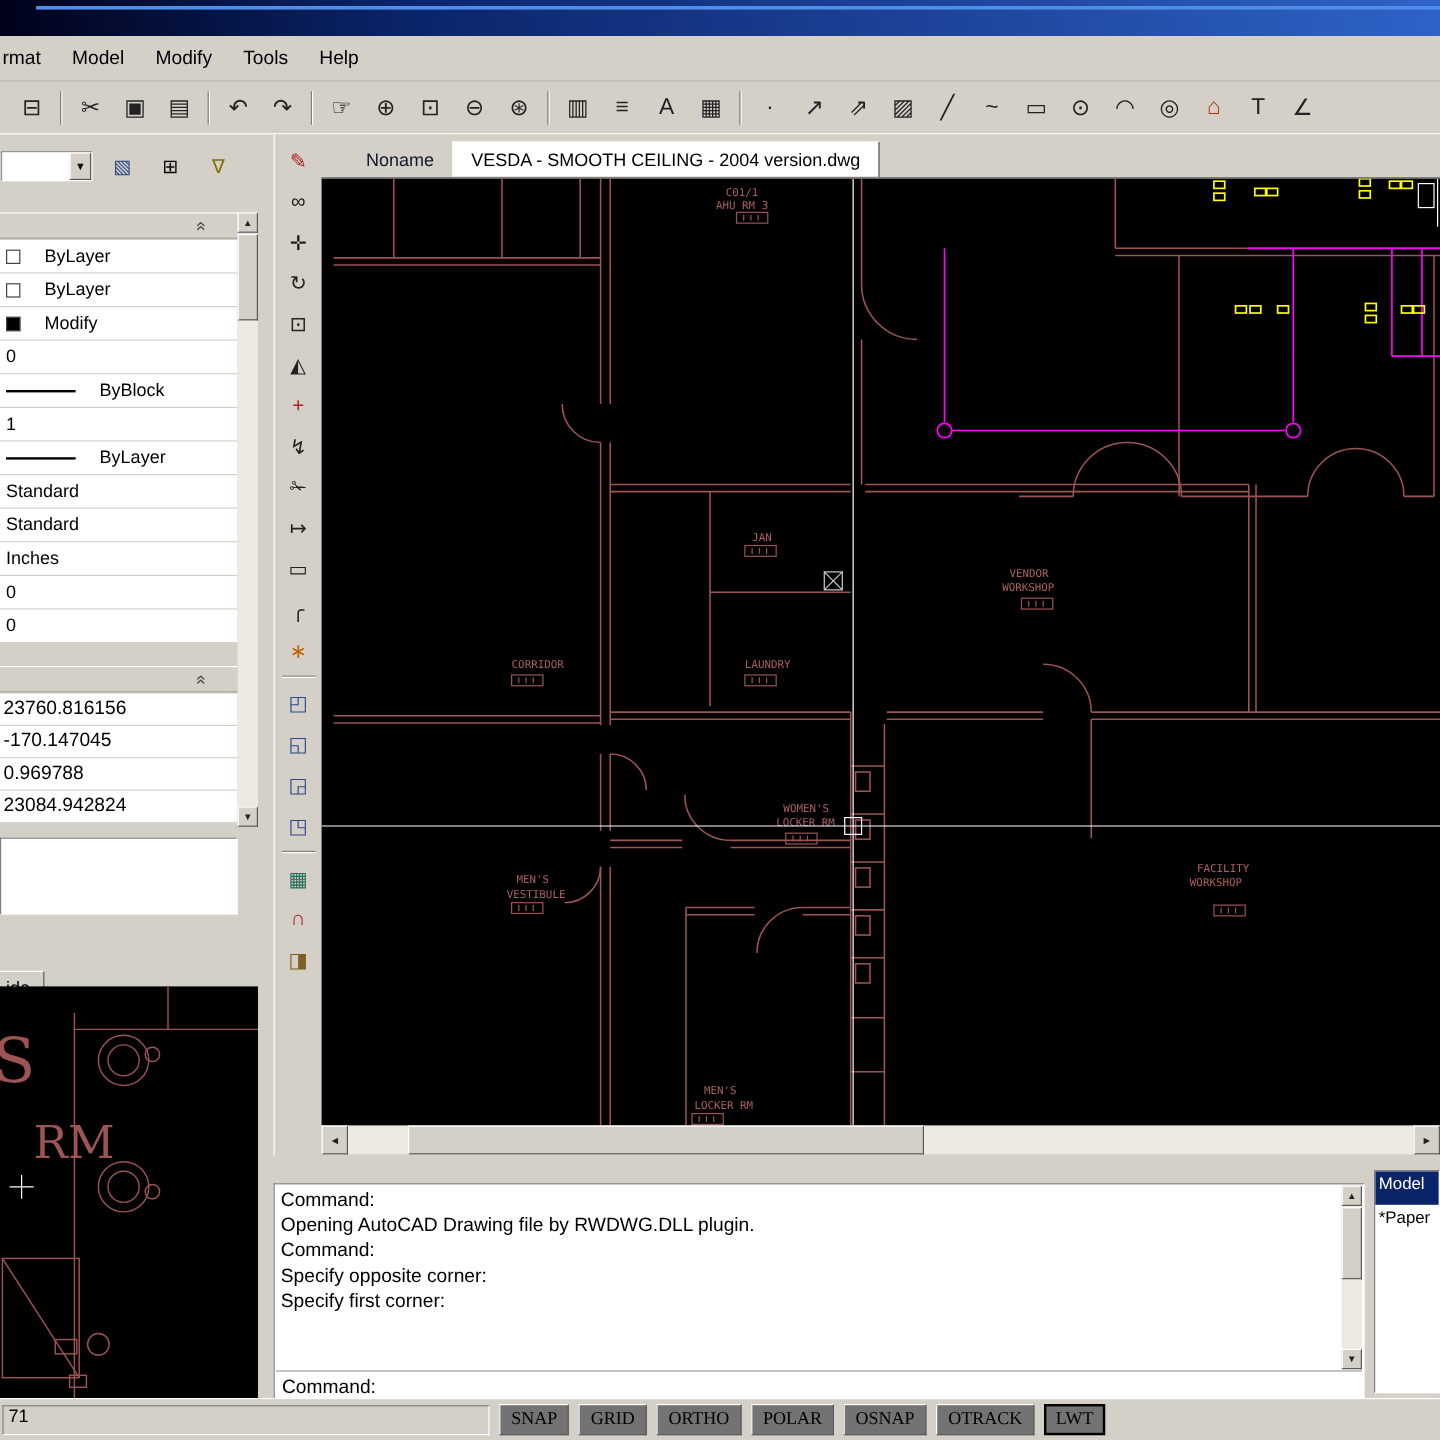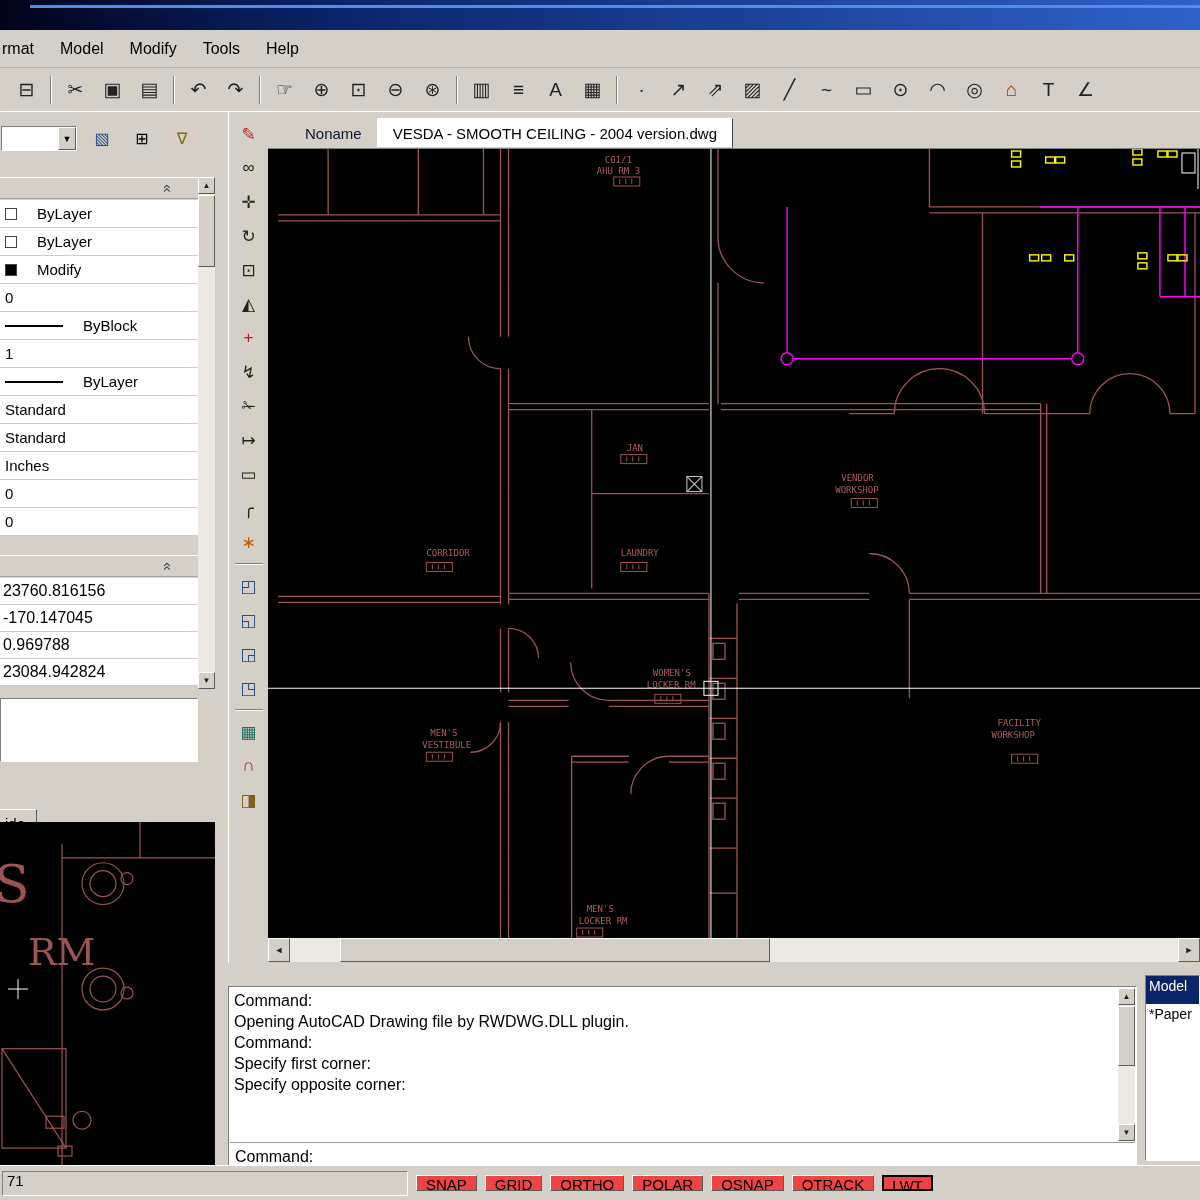--- a/index.html
+++ b/index.html
@@ -73,21 +73,21 @@
 #cmd-scroll{right:1px;top:1px;height:153px}
 #cmd-input{position:absolute;left:1px;right:1px;bottom:1px;height:28px;border-top:1px solid #9a9a9a;display:flex;align-items:center;padding-left:5px;font-size:16px;background:#fff}
 
 #layout-panel{position:absolute;left:1145px;top:975px;width:55px;height:186px;background:#fff;border:1px solid;border-color:#808080 #fff #fff #808080;overflow:hidden}
 .layout-row{height:28px;font-size:14px;padding:2px 3px;white-space:nowrap}
 .layout-row.selected{background:#0a246a;color:#fff}
 
 #statusbar{position:absolute;left:0;top:1165px;width:1200px;height:35px;background:#d4d0c8;border-top:1px solid #fff;display:flex;align-items:center;gap:8px;padding:0 2px}
 #coord-cell{width:406px;height:25px;border:1px solid;border-color:#808080 #fff #fff #808080;display:flex;align-items:flex-start;padding-left:4px;font-size:15px;background:#d4d0c8}
 #status-toggles{display:flex;gap:8px;align-items:center}
-.status-btn{height:16px;padding:0 9px;font-size:15px;background:#ef4444;border:1px solid;border-color:#fff #5a5a5a #5a5a5a #fff;font-family:Liberation Sans, sans-serif}
+.status-btn{height:26px;padding:0 9px;font-size:15px;background:#737373;border:1px solid;border-color:#fff #5a5a5a #5a5a5a #fff;font-family:Liberation Serif, serif}
 .status-btn.active{border:2px solid #000;padding:0 8px}
 </style>
 </head>
 <body>
 
 <div id="titlebar">
     <div class="hl"></div>
   </div>
 
 <div id="menubar">
@@ -515,22 +515,22 @@
   <span id="hs-left" class="scroll-btn">◄</span>
   <span id="hs-thumb"></span>
   <span id="hs-right" class="scroll-btn">►</span>
 </div>
 
 <div id="cmd-window">
   <div id="cmd-history">
       <div class="cmd-line">Command:</div>
       <div class="cmd-line">Opening AutoCAD Drawing file by RWDWG.DLL plugin.</div>
       <div class="cmd-line">Command:</div>
+      <div class="cmd-line">Specify opposite corner:</div>
       <div class="cmd-line">Specify first corner:</div>
-      <div class="cmd-line">Specify opposite corner:</div>
     </div>
   <div id="cmd-scroll" class="vscroll">
     <span class="scroll-btn sb-top">▲</span>
     <span class="scroll-thumb" style="top:18px;height:60px"></span>
     <span class="scroll-btn sb-bottom">▼</span>
   </div>
   <div id="cmd-input">
       <span>Command:</span>
     </div>
 </div>

